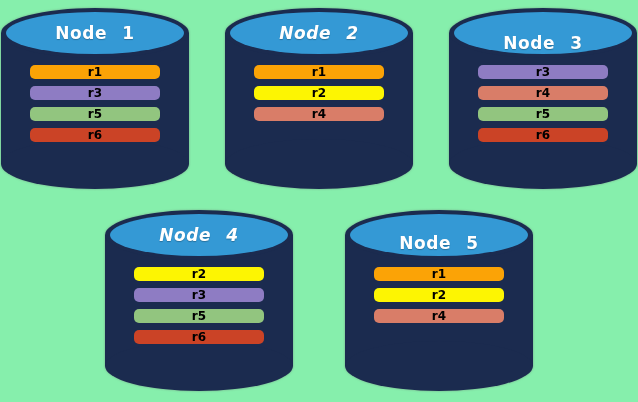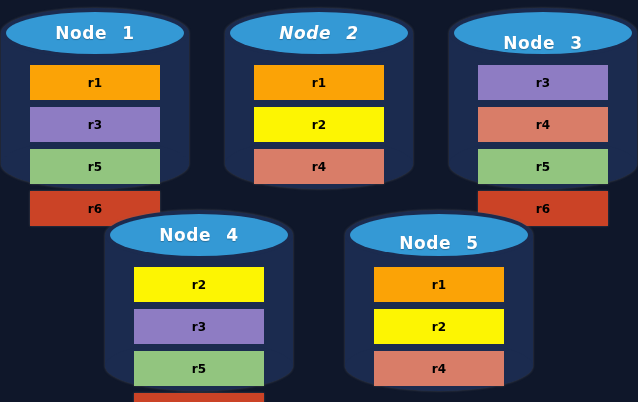--- a/index.html
+++ b/index.html
@@ -47,36 +47,36 @@
     letter-spacing: 0.5px;
     word-spacing: 9px;
     text-shadow: 0 1px 1px rgba(0,0,0,0.25);
     user-select: none;
   }
   .bars {
     position: absolute; top: 57px; left: 29px; right: 29px;
     display: flex; flex-direction: column; gap: 7px;
   }
   .bar {
-    height: 35px;
-    border-radius: 0;
+    height: 14px;
+    border-radius: 5px;
     display: flex; align-items: center; justify-content: center;
   }
   .bar-label {
     font-weight: bold;
     font-size: 12px;
     color: #000000;
     line-height: 1;
     user-select: none;
   }
 </style>
 </head>
 <body>
 
-<div class="canvas" style="--cyl-body: #1B2B4F; --cyl-top: #3499D5; background: #0f172a;">
+<div class="canvas" style="--cyl-body: #1B2B4F; --cyl-top: #3499D5; background: #86efac;">
   <div class="row row-top" id="row-top">
       <div class="cylinder">
         <div class="cyl-body"></div>
         <div class="cyl-bottom"></div>
         <div class="cyl-top-rim"></div>
         <div class="cyl-top-face">
           <span class="node-title" style="color: rgb(255, 255, 255);">Node 1</span>
         </div>
         <div class="bars">
           <div class="bar" style="background: rgb(251, 163, 6);">
@@ -134,21 +134,21 @@
           </div>
         </div>
       </div>
     </div>
   <div class="row row-bottom" id="row-bottom">
       <div class="cylinder">
         <div class="cyl-body"></div>
         <div class="cyl-bottom"></div>
         <div class="cyl-top-rim"></div>
         <div class="cyl-top-face">
-          <span class="node-title" style="color: rgb(255, 255, 255);">Node 4</span>
+          <span class="node-title" style="color: rgb(255, 255, 255); font-style: italic;">Node 4</span>
         </div>
         <div class="bars">
           <div class="bar" style="background: rgb(253, 245, 2);">
             <span class="bar-label" style="color: rgb(0, 0, 0);">r2</span>
           </div>
           <div class="bar" style="background: rgb(142, 124, 195);">
             <span class="bar-label" style="color: rgb(0, 0, 0);">r3</span>
           </div>
           <div class="bar" style="background: rgb(146, 197, 127);">
             <span class="bar-label" style="color: rgb(0, 0, 0);">r5</span>

